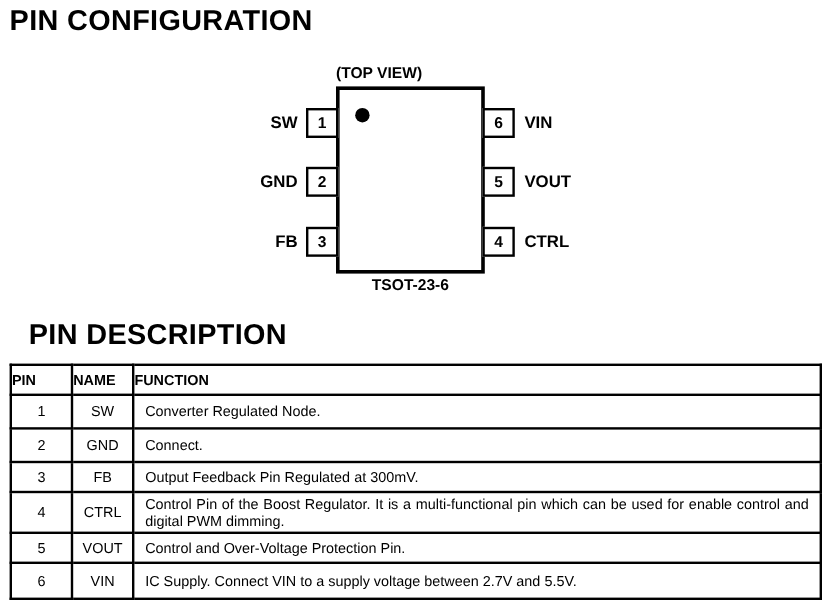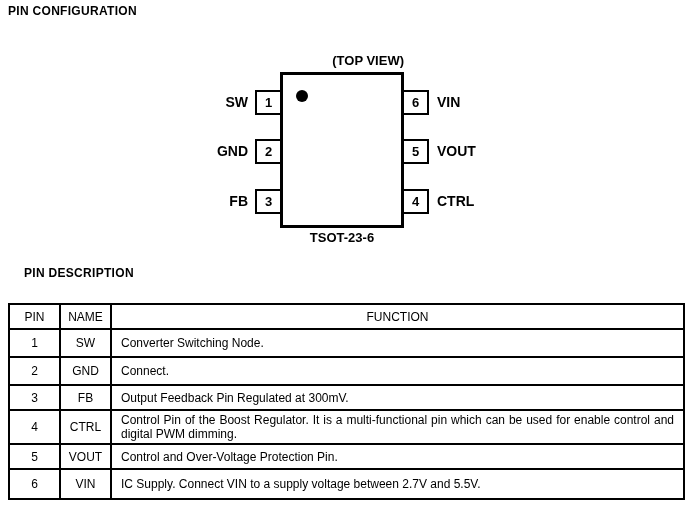--- a/index.html
+++ b/index.html
@@ -9,33 +9,33 @@
     width: 691px;
     height: 513px;
     background: #ffffff;
     font-family: "Liberation Sans", sans-serif;
     color: #000000;
     overflow: hidden;
   }
   .section-title {
     position: absolute;
     left: 8px;
-    font-size: 12px;
+    font-size: 24px;
     font-weight: bold;
     letter-spacing: 0.3px;
     white-space: nowrap;
   }
   #title-config { top: 4px; }
   #title-desc  { top: 266px; margin-left: 16px; }
 
   
   .top-view-label {
     position: absolute;
     left: 280px; top: 53px; width: 124px;
-    text-align: right;
+    text-align: left;
     font-size: 13px; font-weight: bold;
     white-space: nowrap;
   }
   .chip-body {
     position: absolute;
     left: 280px; top: 72px;
     width: 124px; height: 156px;
     border: 3px solid #000;
     background: #fff;
   }
@@ -85,21 +85,21 @@
     table-layout: fixed;
     font-size: 12px;
   }
   .pin-table td, .pin-table th {
     border: 2px solid #000;
     vertical-align: middle;
     color: #000;
   }
   .col-pin  { width: 51px; }
   .col-name { width: 51px; }
-  .pin-table th { font-weight: normal; text-align: center; }
+  .pin-table th { font-weight: bold; text-align: left; }
   .cell-center { text-align: center; }
   .cell-func { text-align: left; padding: 2px 9px; line-height: 14px; }
   .cell-func.justify { text-align: justify; }
   tr.h-hdr { height: 25px; }
   tr.h-25  { height: 25px; }
   tr.h-28  { height: 28px; }
   tr.h-34  { height: 34px; }
   tr.h-30  { height: 30px; }
 </style>
 </head>
@@ -142,21 +142,21 @@
     </colgroup>
     <tbody>
         <tr class="h-hdr">
       <th>PIN</th>
       <th>NAME</th>
       <th>FUNCTION</th>
     </tr>
     <tr class="h-28">
       <td class="cell-center">1</td>
       <td class="cell-center">SW</td>
-      <td class="cell-func">Converter Switching Node.</td>
+      <td class="cell-func">Converter Regulated Node.</td>
     </tr>
     <tr class="h-28">
       <td class="cell-center">2</td>
       <td class="cell-center">GND</td>
       <td class="cell-func">Connect.</td>
     </tr>
     <tr class="h-25">
       <td class="cell-center">3</td>
       <td class="cell-center">FB</td>
       <td class="cell-func">Output Feedback Pin Regulated at 300mV.</td>

